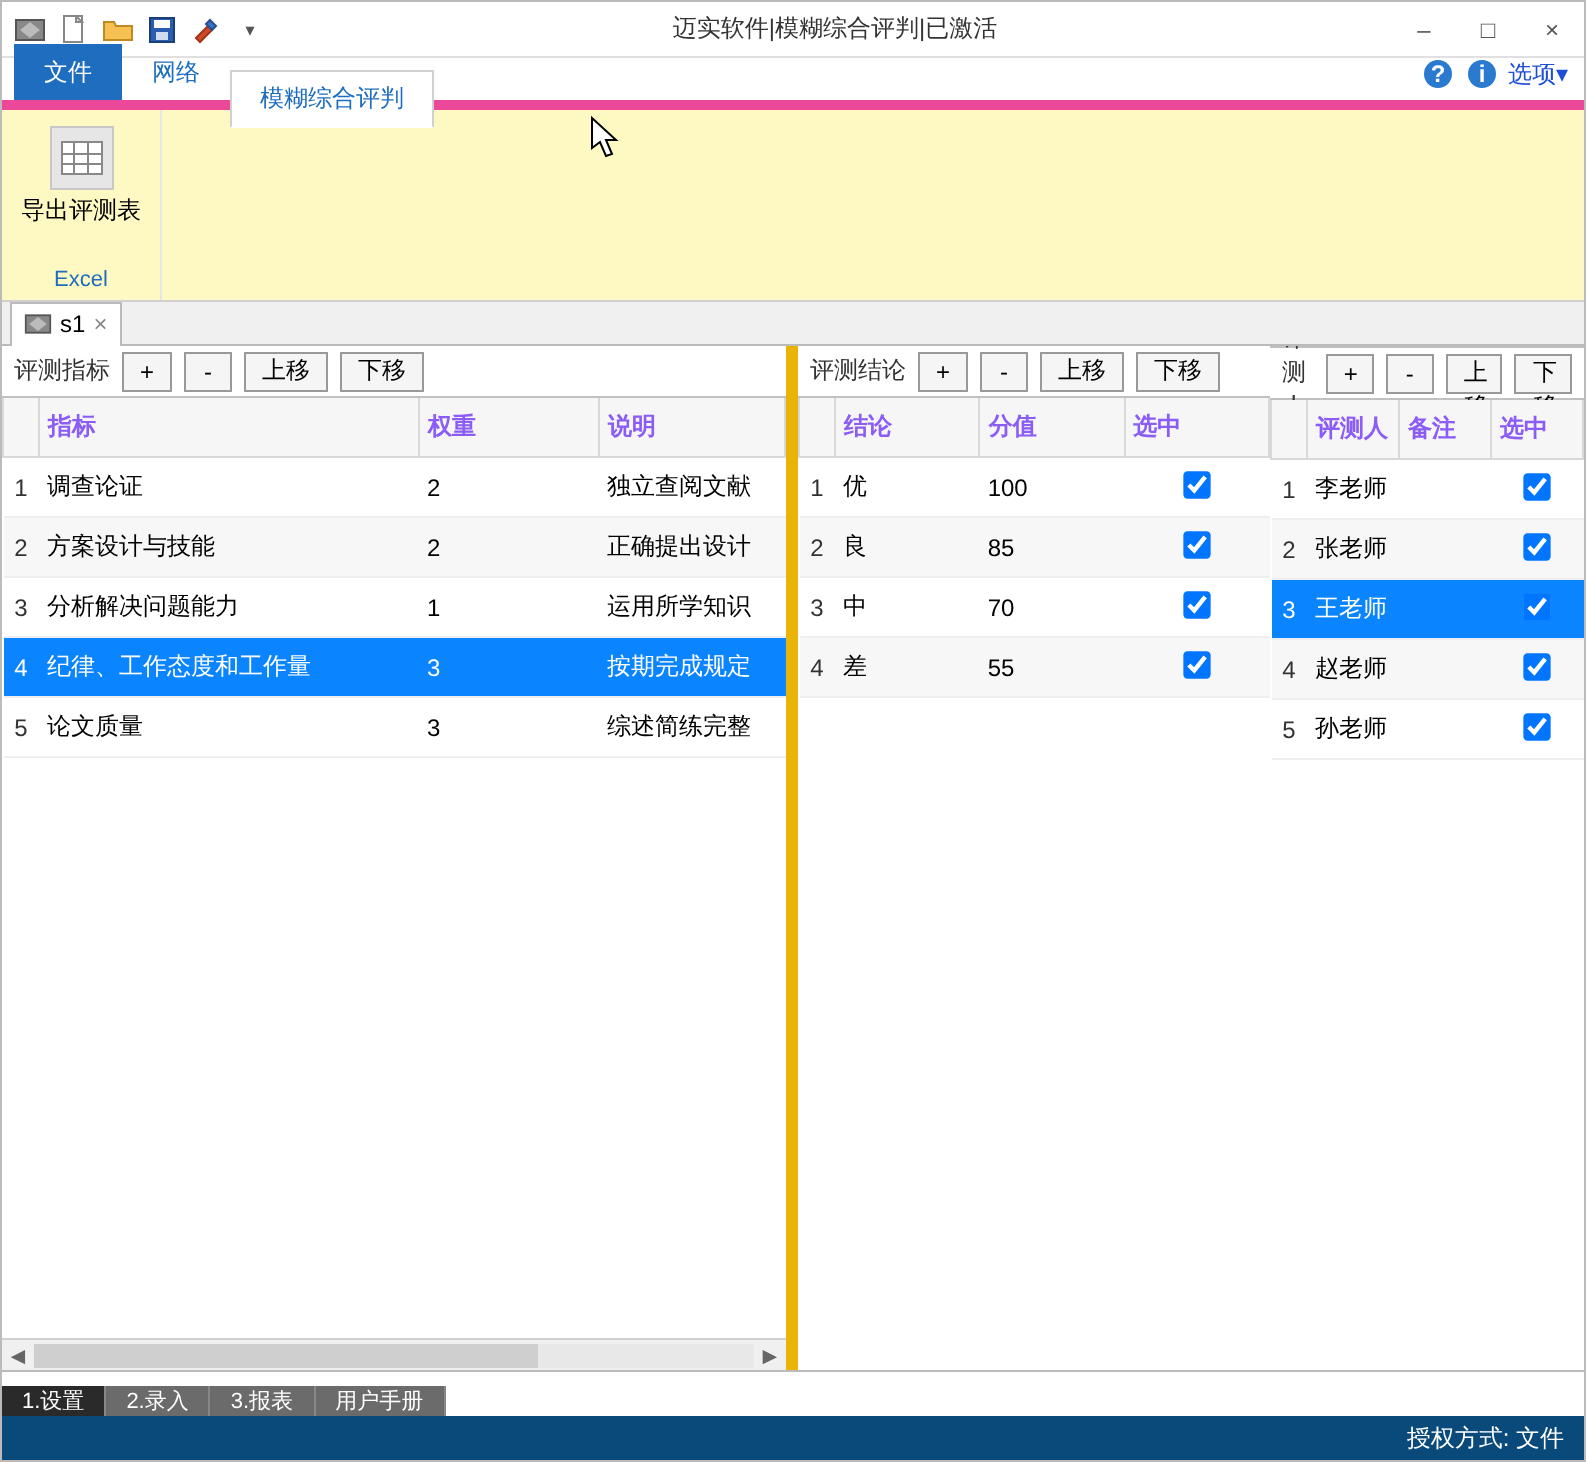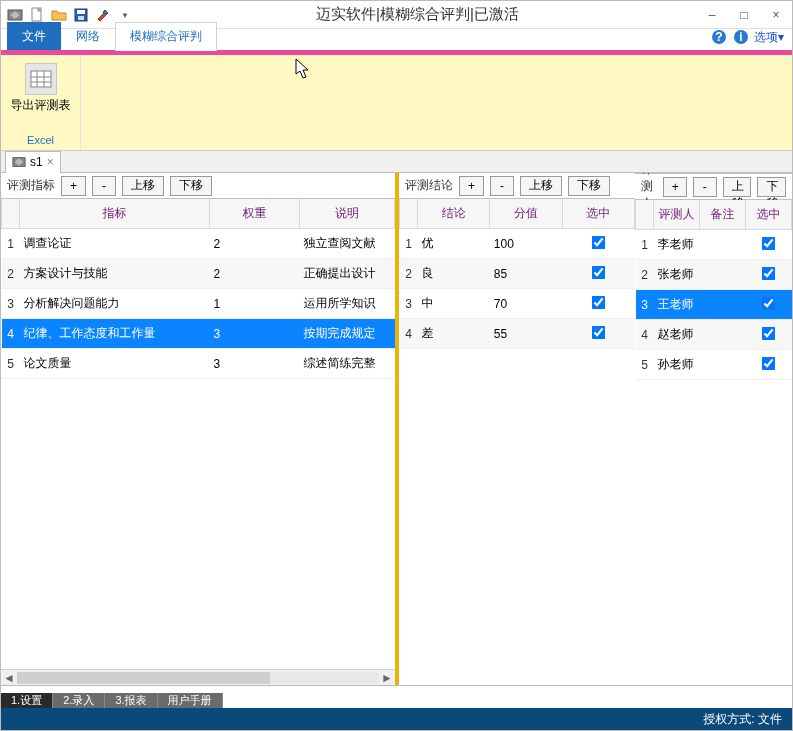--- a/index.html
+++ b/index.html
@@ -2,59 +2,59 @@
 <html><head>
 <meta charset="utf-8">
 <style>
 * { box-sizing: border-box; margin: 0; padding: 0; font-family: "Microsoft YaHei", "SimSun", sans-serif; font-size: 12px; }
 body { background: #f5f5f5; width: 793px; height: 731px; overflow: hidden; display: flex; flex-direction: column; border: 1px solid #bbb; }
 
 
 .titlebar { height: 28px; background: #fff; display: flex; align-items: center; padding: 0 4px; border-bottom: 1px solid #e0e0e0; }
 .titlebar .qat { display: flex; gap: 2px; align-items: center; }
 .titlebar .qat .qat-btn { width: 20px; height: 20px; display: flex; align-items: center; justify-content: center; cursor: pointer; }
-.titlebar .title { flex: 1; text-align: center; color: #333; font-size: 15px; }
+.titlebar .title { flex: 1; text-align: center; color: #333; font-size: 12px; }
 .titlebar .win-controls { display: flex; gap: 8px; }
 .titlebar .win-controls span { width: 24px; text-align: center; cursor: pointer; color: #555; font-family: Arial; }
 
 
 .tabstrip { height: 26px; background: #fff; display: flex; align-items: flex-end; border-bottom: 5px solid #ec4899; padding-left: 6px; }
 .tabstrip .tab { padding: 5px 14px; cursor: pointer; color: #1e6dbf; border: 1px solid transparent; border-bottom: none; }
 .tabstrip .tab.file { background: #1e6dbf; color: #fff; }
-.tabstrip .tab.active { border: 1px solid #d0d0d0; border-bottom: 1px solid #fff; background: #fff; position: relative; top: 1px; text-align: right; }
+.tabstrip .tab.active { border: 1px solid #d0d0d0; border-bottom: 1px solid #fff; background: #fff; position: relative; top: 14px; text-align: right; }
 .tabstrip .right-tools { margin-left: auto; display: flex; align-items: center; gap: 4px; padding-right: 8px; padding-bottom: 4px; }
 .tabstrip .right-tools .icon-btn { width: 18px; height: 18px; display: flex; align-items: center; justify-content: center; cursor: pointer; }
 .tabstrip .right-tools .opt-label { color: #1d4ed8; cursor: pointer; text-align: right; }
 
 
 .ribbon { height: 96px; background: #fef9c3; border-bottom: 1px solid #d0d0d0; display: flex; }
 .ribbon-group { width: 80px; border-right: 1px solid #e6e6e6; display: flex; flex-direction: column; align-items: center; padding-top: 8px; }
 .ribbon-group .big-btn { display: flex; flex-direction: column; align-items: center; cursor: pointer; gap: 2px; }
 .ribbon-group .big-btn .glyph { width: 32px; height: 32px; background: #e6e6e6; border: 1px solid #c8c8c8; display: flex; align-items: center; justify-content: center; }
 .ribbon-group .group-title { margin-top: auto; margin-bottom: 4px; color: #1e6dbf; font-size: 11px; }
 
 
 .doc-tabs { height: 22px; background: #f0f0f0; border-bottom: 1px solid #bbb; display: flex; align-items: center; padding-left: 4px; }
 .doc-tabs .doc-tab { background: #fff; border: 1px solid #bbb; border-bottom: none; height: 22px; display: flex; align-items: center; padding: 0 6px; gap: 4px; font-size: 11px; }
 .doc-tabs .doc-tab .close { color: #888; cursor: pointer; font-family: Arial; }
 
 
 .content { flex: 1; display: flex; background: #fff; border-bottom: 1px solid #bbb; overflow: hidden; }
-.pane-left { width: 398px; border-right: 4px solid #eab308; display: flex; flex-direction: column; }
+.pane-left { width: 398px; border-right: 6px solid #eab308; display: flex; flex-direction: column; }
 .pane-right { flex: 1; display: flex; flex-direction: row; }
 
 .section { display: flex; flex-direction: column; }
 .section.fill { flex: 1; min-height: 0; }
 .section-header { height: 26px; display: flex; align-items: center; gap: 6px; padding: 0 6px; border-bottom: 1px solid #c0c0c0; }
 .section-header .label { color: #333; }
 .section-header button { height: 20px; min-width: 24px; padding: 0 8px; border: 1px solid #999; background: #f5f5f5; cursor: pointer; font-size: 12px; }
 
 .grid-wrap { flex: 1; overflow: hidden; position: relative; }
 .grid { width: 100%; border-collapse: collapse; table-layout: fixed; }
-.grid th { background: #f6f6f6; border: 1px solid #d8d8d8; border-top: none; padding: 6px 4px; font-weight: normal; color: #701a75; text-align: center; }
+.grid th { background: #f6f6f6; border: 1px solid #d8d8d8; border-top: none; padding: 6px 4px; font-weight: bold; color: #8b5cf6; text-align: left; }
 .grid td { border-bottom: 1px solid #eee; padding: 6px 4px; white-space: nowrap; overflow: hidden; text-overflow: clip; }
 .grid .rownum { width: 18px; text-align: center; color: #333; }
 .grid tr.zebra { background: #f7f7f7; }
 .grid tr.sel { background: #0a84ff; color: #fff; }
 .grid tr.sel td { color: #fff; }
 .grid .chk { text-align: center; }
 .grid input[type=checkbox] { transform: scale(1.05); }
 
 .scroll-h { height: 16px; background: #f0f0f0; border-top: 1px solid #d0d0d0; display: flex; align-items: center; }
 .scroll-h .arrow { width: 16px; text-align: center; color: #666; cursor: pointer; font-family: Arial; }

